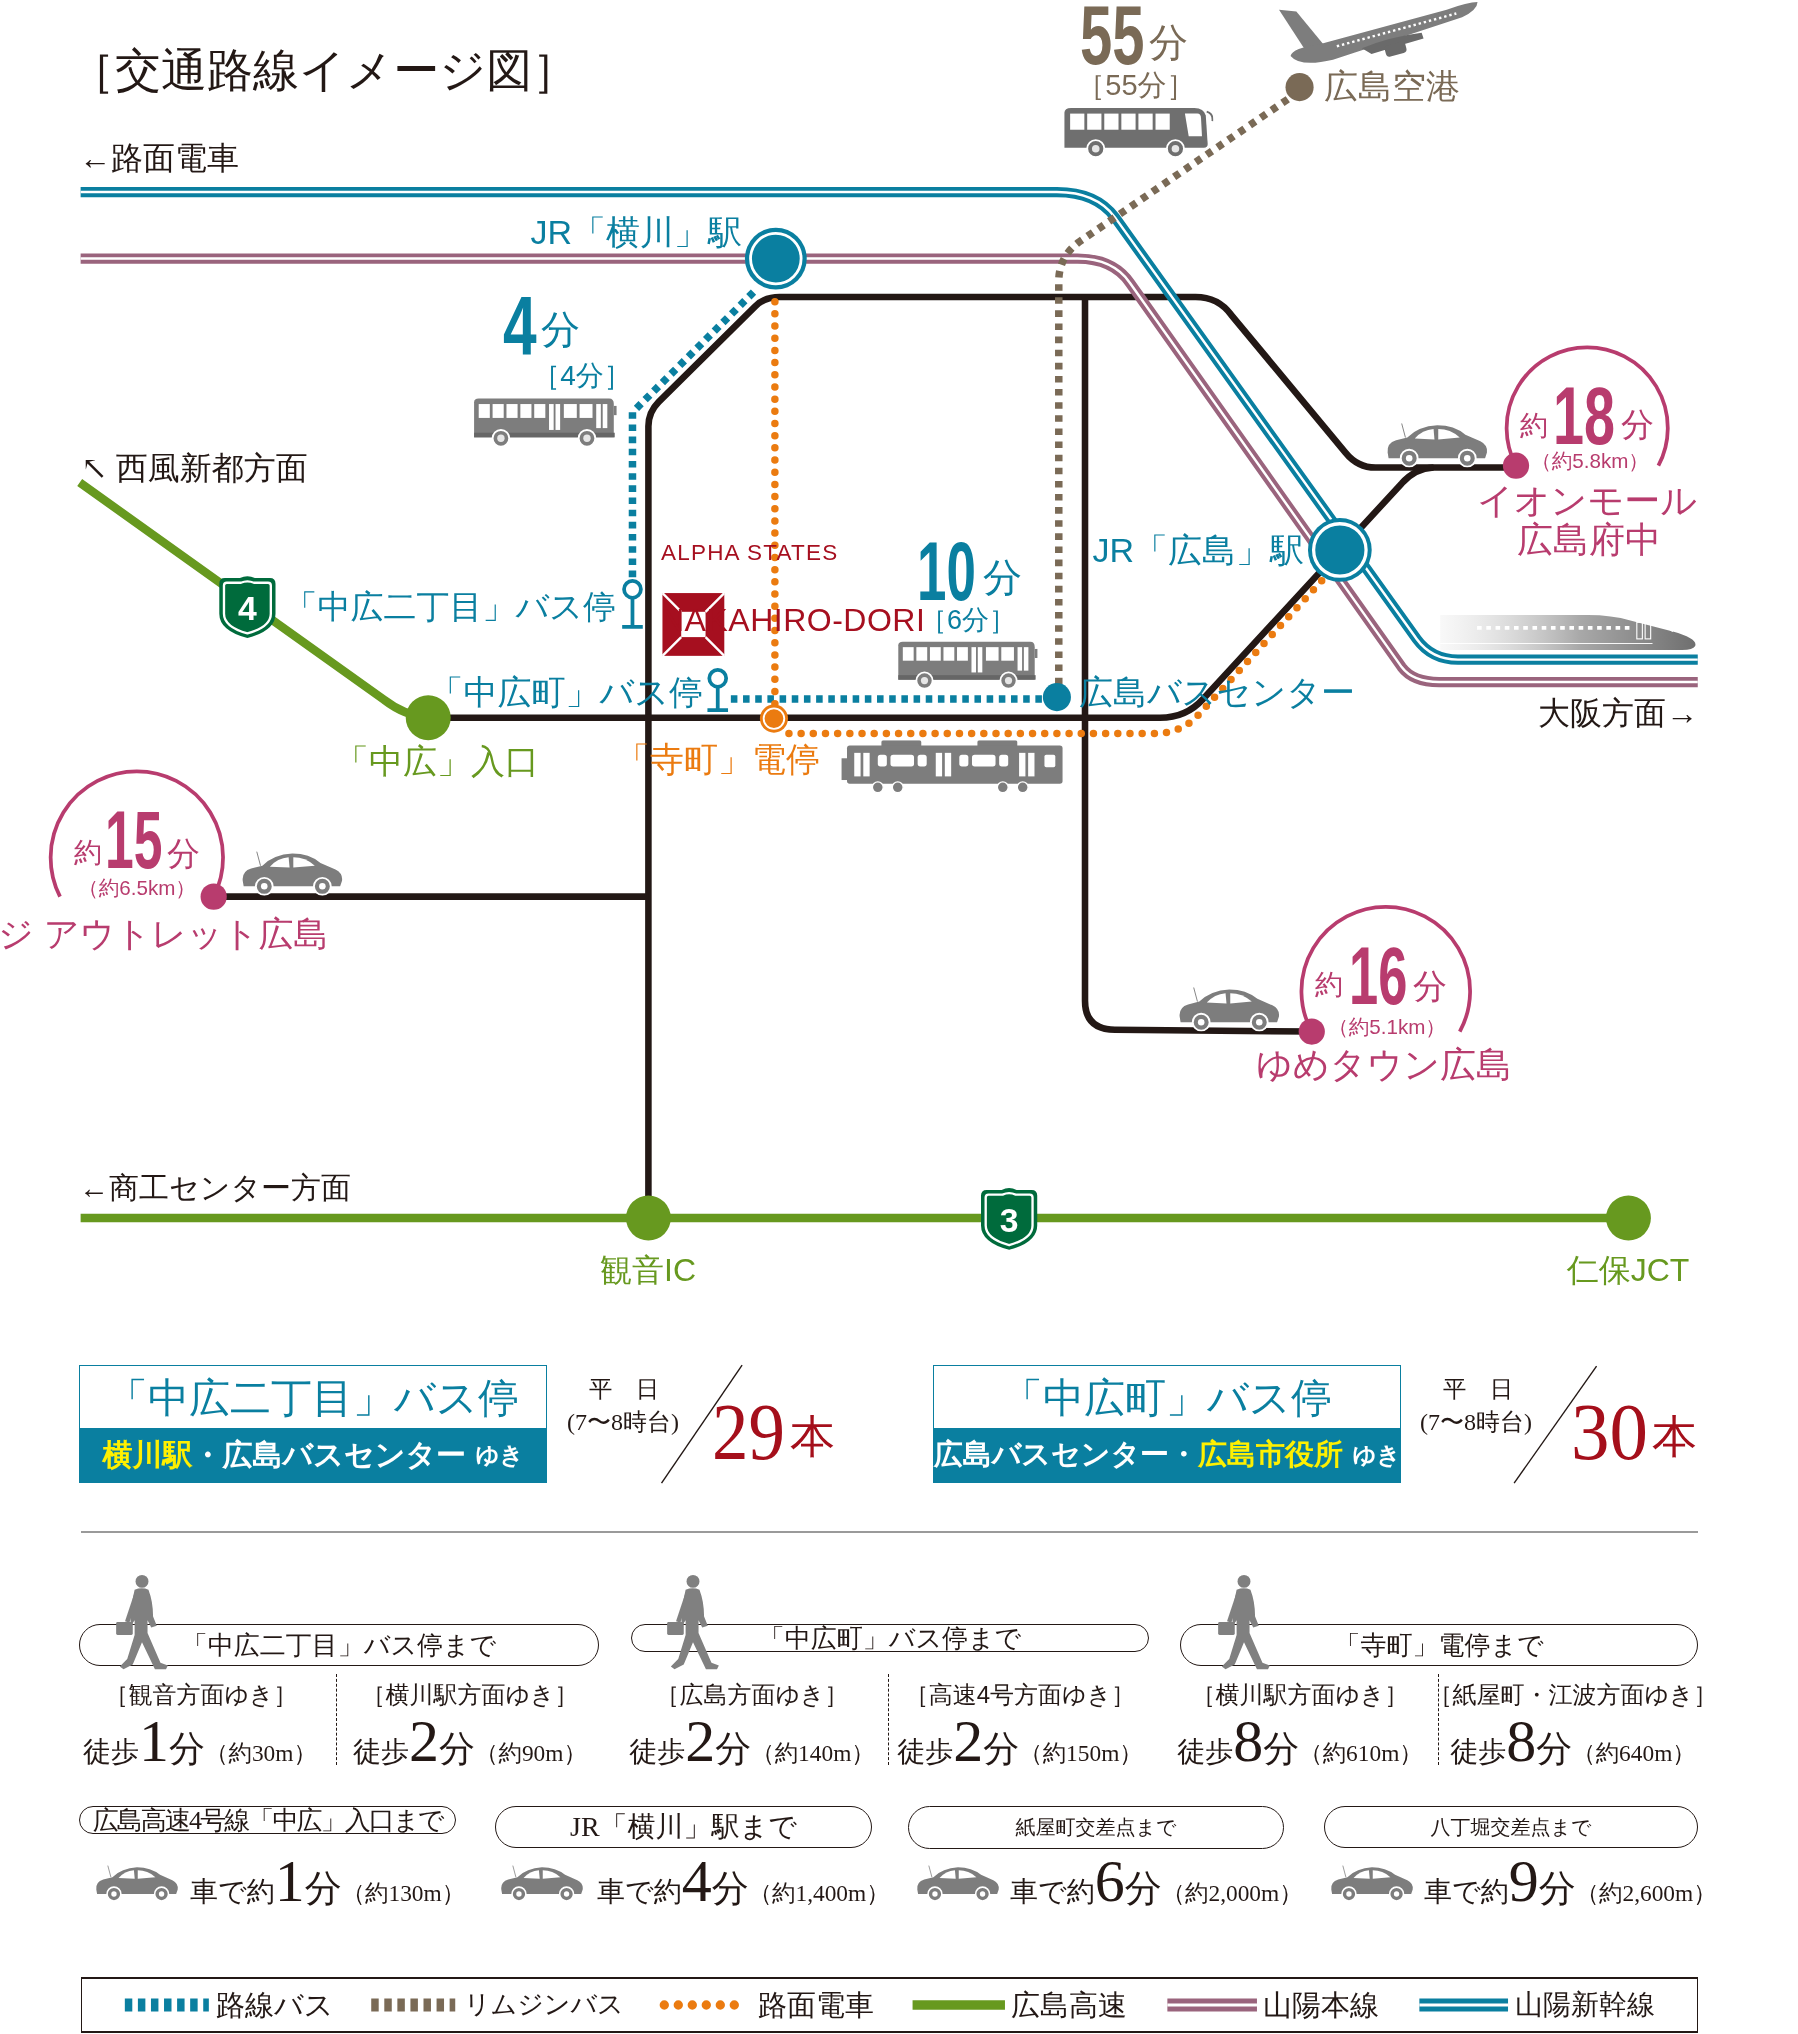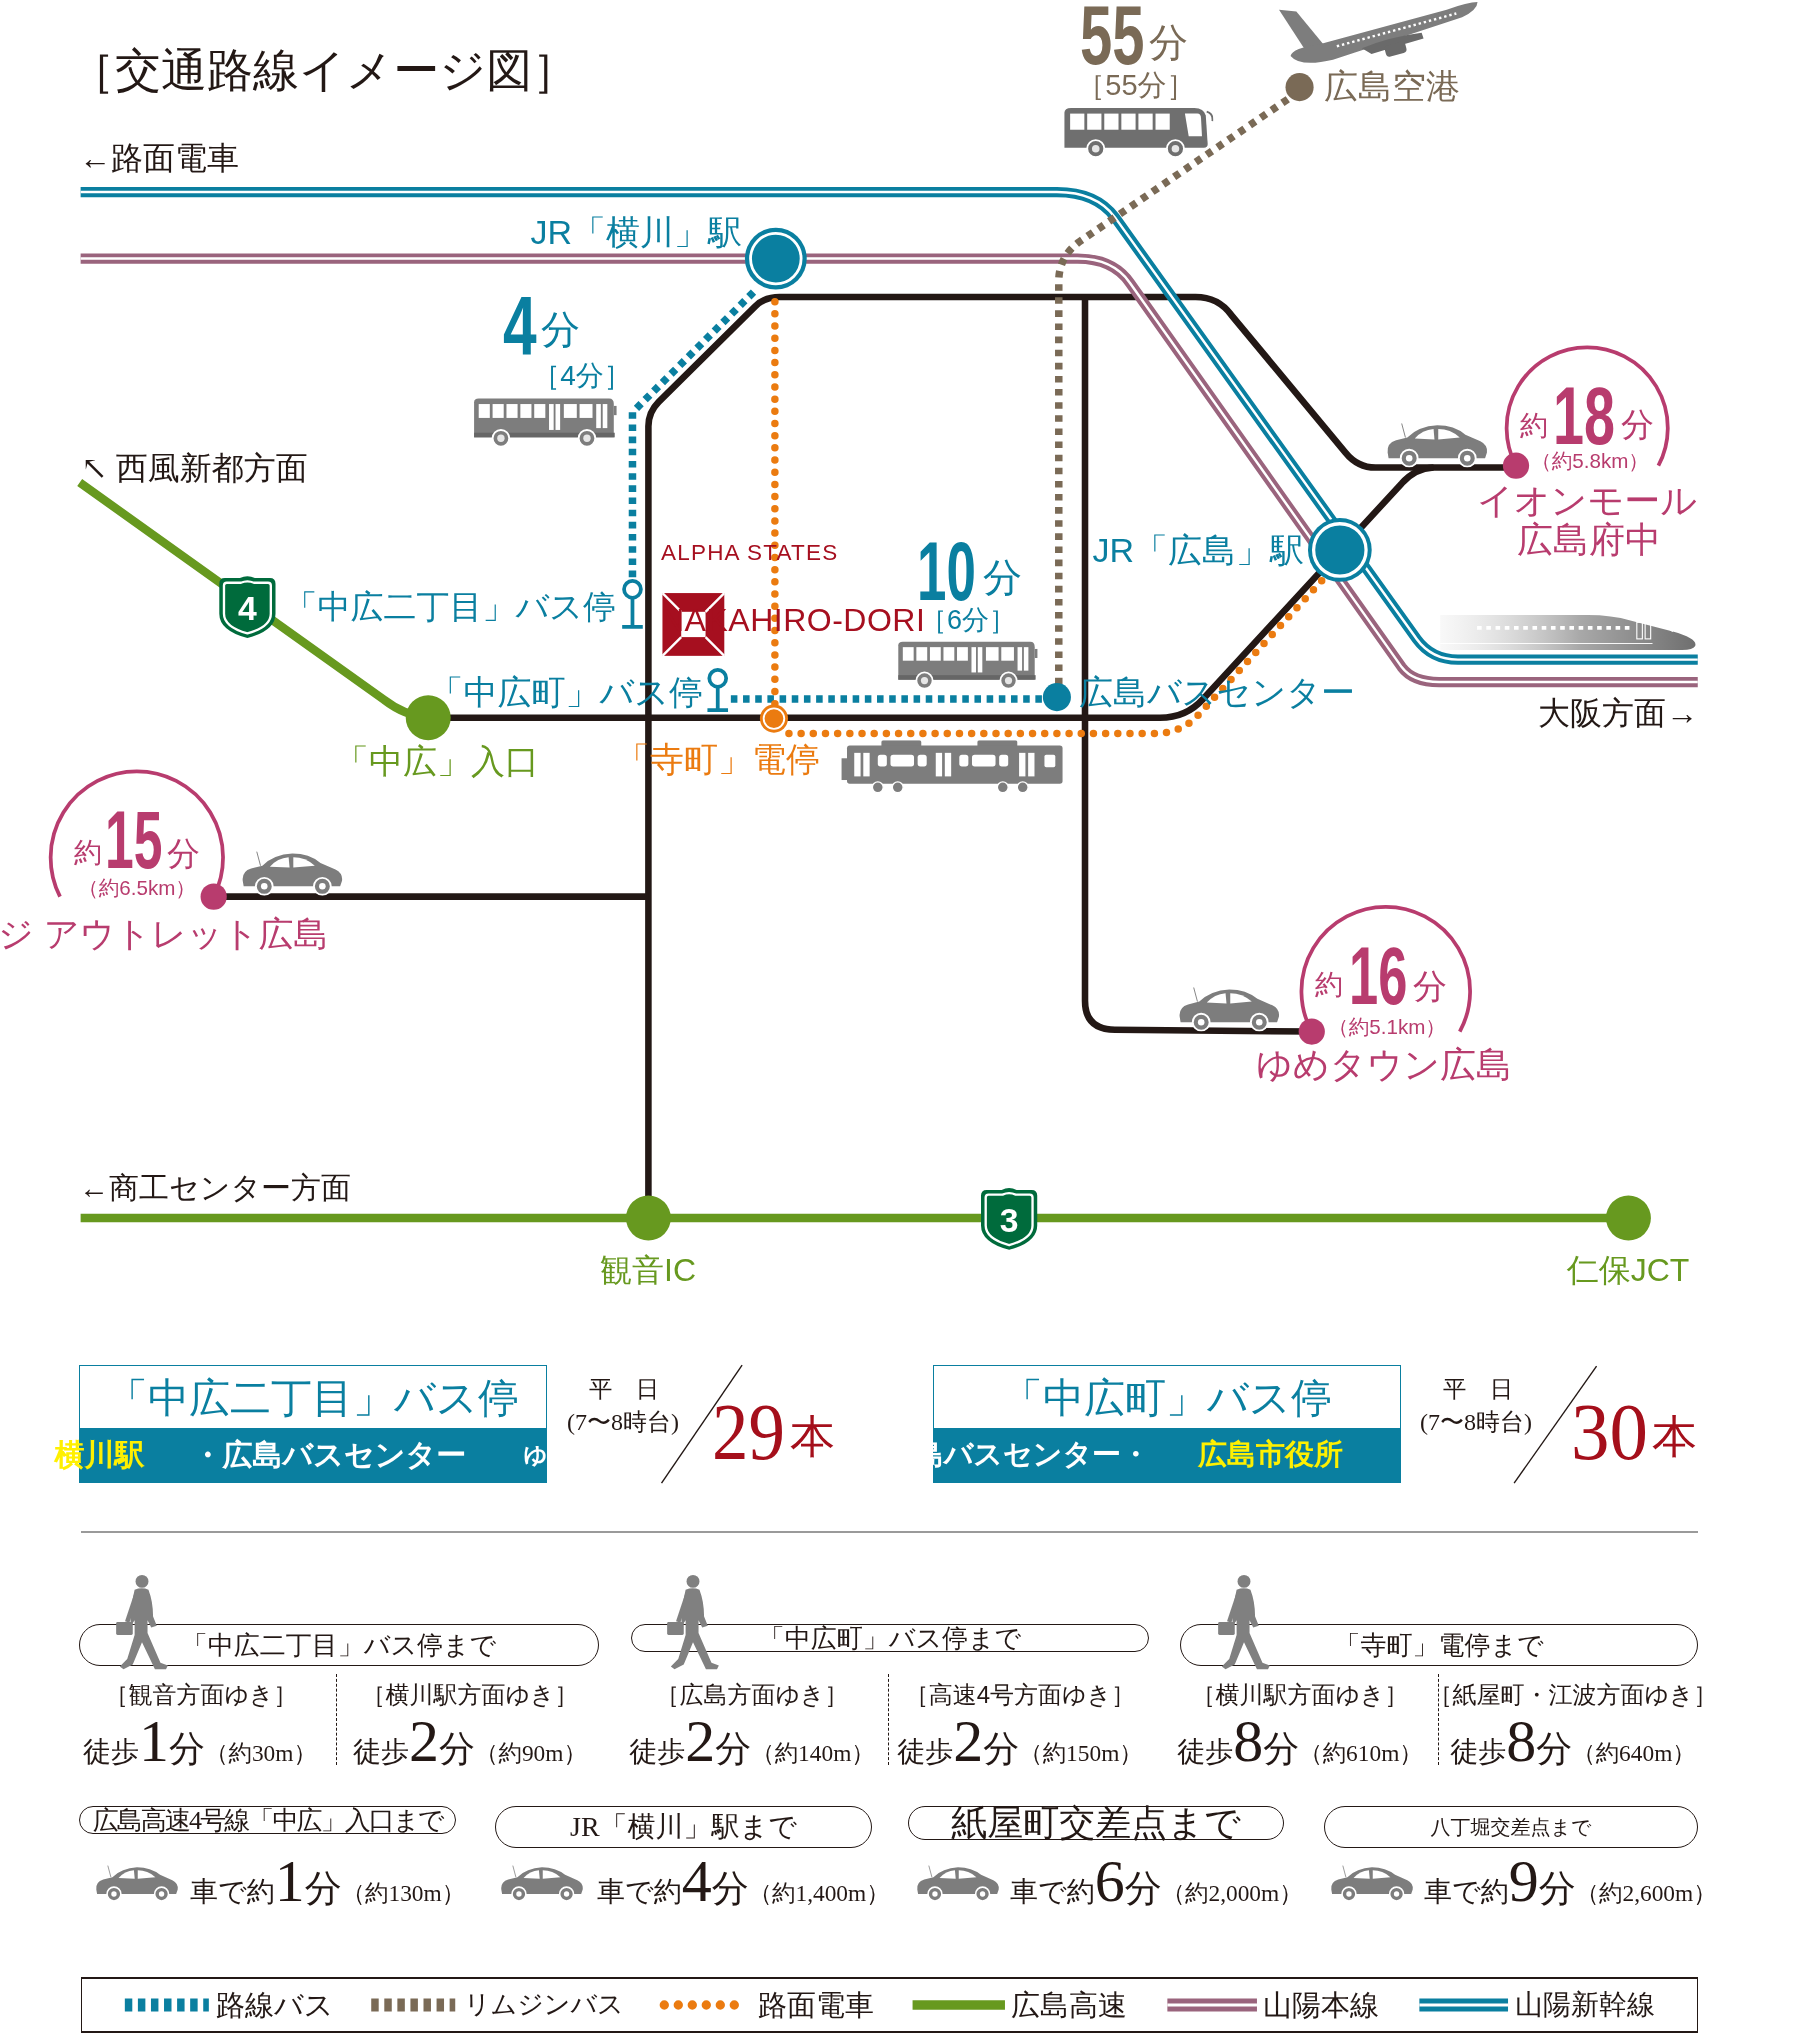--- a/index.html
+++ b/index.html
@@ -23,21 +23,21 @@
 .limo-route{fill:none;stroke:var(--brown);stroke-width:8;stroke-dasharray:7 7;}
 .tram-route{fill:none;stroke:var(--orange);stroke-width:8;stroke-linecap:round;stroke-dasharray:0 13;}
 .arc{fill:none;stroke:var(--magenta);stroke-width:4;}
 .f-teal{fill:var(--teal);} .f-brown{fill:var(--brown);} .f-green{fill:var(--green);}
 .f-orange{fill:var(--orange);} .f-mag{fill:var(--magenta);} .f-shield{fill:var(--shield);}
 .f-prop{fill:var(--prop);}
 .stop-icon{fill:#fff;stroke:var(--teal);stroke-width:4;}
 
 .busbox{position:absolute;border:1.9px solid var(--teal);background:#fff;}
 .busbox .top{height:64px;display:flex;align-items:center;justify-content:center;color:var(--teal);font-size:41px;}
-.busbox .bottom{position:absolute;left:0;right:0;bottom:0;height:54px;background:var(--teal);color:#fff;font-weight:700;display:flex;align-items:center;justify-content:center;white-space:nowrap;gap:48px;}
+.busbox .bottom{position:absolute;left:0;right:0;bottom:0;height:54px;background:var(--teal);color:#fff;font-weight:700;display:flex;align-items:center;justify-content:center;white-space:nowrap;}
 .hl{color:var(--yellow);}
 .yuki{font-size:23.4px;margin-left:9.4px;}
 .divider{position:absolute;left:81px;top:1531px;width:1617px;height:1.9px;background:#9a9a9a;}
 .pill{position:absolute;border:1.9px solid var(--ink);border-radius:22.5px;display:flex;align-items:center;justify-content:center;font-size:26px;white-space:nowrap;background:#fff;}
 .sep{position:absolute;width:0;border-left:1.9px dashed var(--ink);}
 .timeline{position:absolute;display:flex;align-items:baseline;white-space:nowrap;line-height:1;}
 .legend-box{position:absolute;left:81px;top:1977px;width:1617px;height:56px;border-top:2.8px solid var(--ink);border-bottom:2.8px solid var(--ink);border-left:1.4px solid var(--ink);border-right:1.4px solid var(--ink);}
 </style>
 </head>
 <body>
@@ -396,21 +396,21 @@
 <svg class="abs" style="left:499px;top:1863px;" width="86" height="39" viewBox="0 0 112 50">
     <use href="#sym-car"></use>
   </svg>
 <div class="timeline serif" style="left:597px;top:1851px;">
   <span style="font-size:28px;">車で約</span>
     <span style="font-size:60px;">4</span>
     <span style="font-size:37px;">分</span>
     <span style="font-size:23.4px;">（約1,400m）</span>
 </div>
 
-<div class="pill serif" style="left:908px;top:1806px;width:376px;height:34px;font-size:36px;">紙屋町交差点まで</div>
+<div class="pill serif" style="left:908px;top:1806px;width:376px;height:43px;font-size:20px;">紙屋町交差点まで</div>
 <svg class="abs" style="left:915px;top:1863px;" width="86" height="39" viewBox="0 0 112 50">
     <use href="#sym-car"></use>
   </svg>
 <div class="timeline serif" style="left:1010px;top:1851px;">
   <span style="font-size:28px;">車で約</span>
     <span style="font-size:60px;">6</span>
     <span style="font-size:37px;">分</span>
     <span style="font-size:23.4px;">（約2,000m）</span>
 </div>
 

